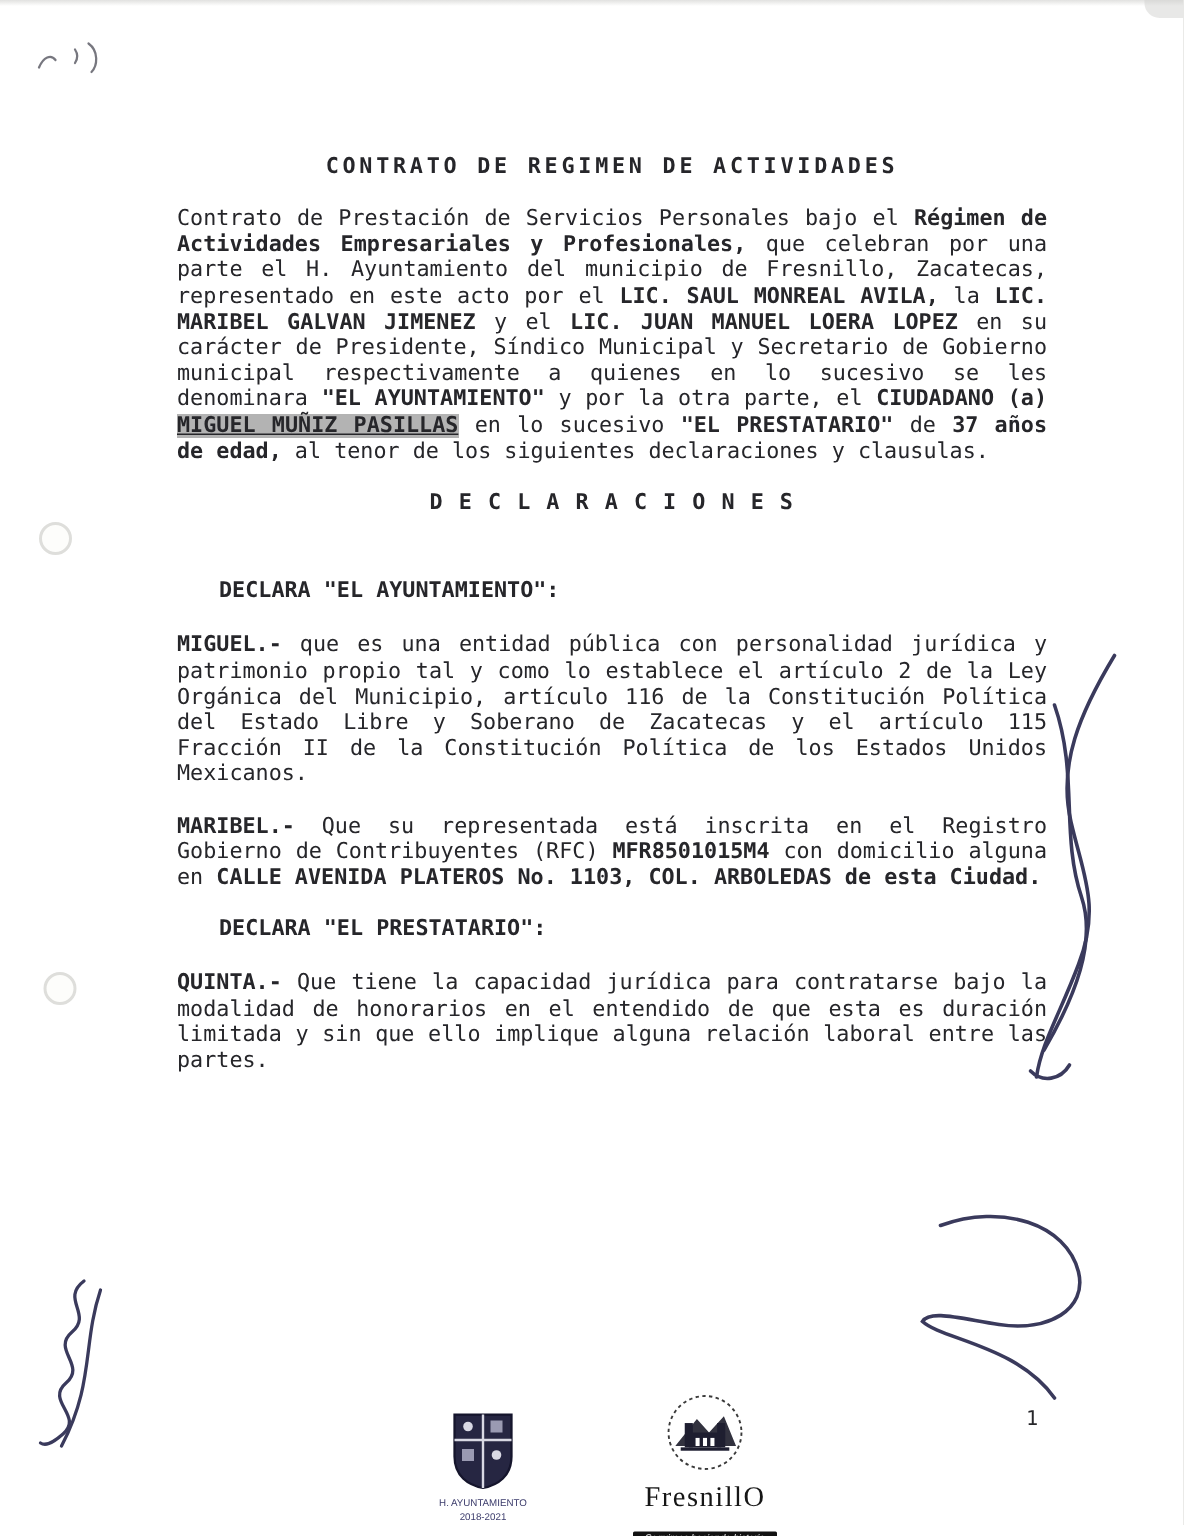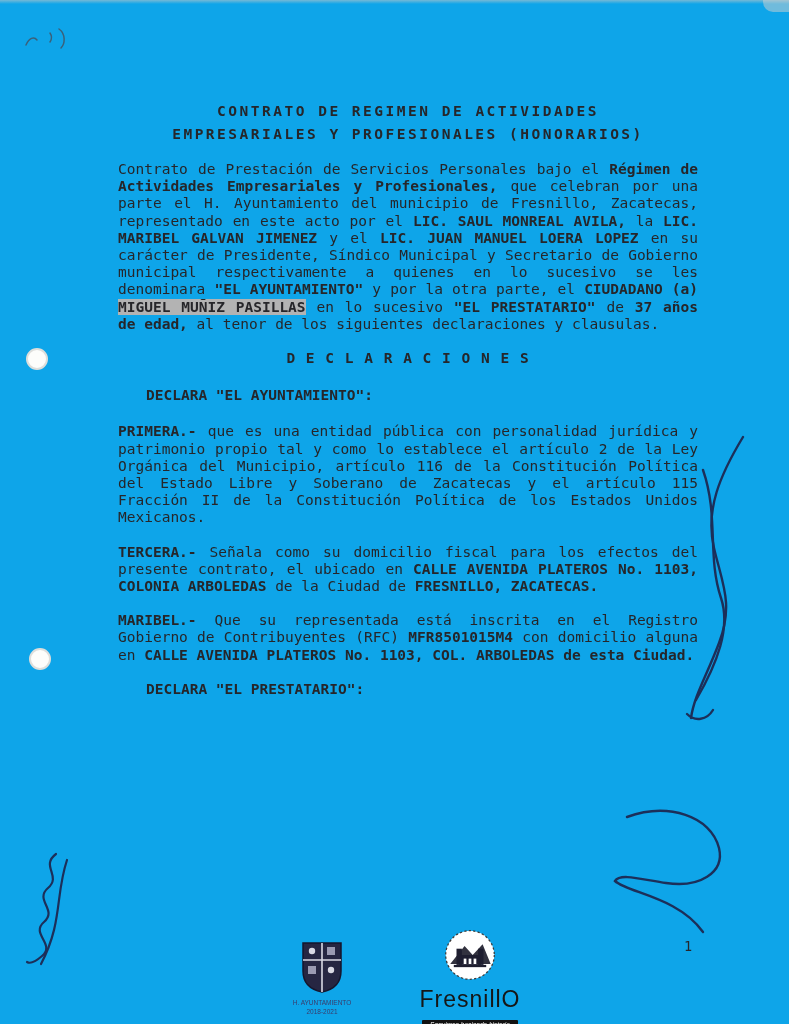--- a/index.html
+++ b/index.html
@@ -2,21 +2,21 @@
 <html><head>
 <meta charset="utf-8">
 <style>
   * { box-sizing: border-box; }
   html, body { margin: 0; padding: 0; background: #d9d9d6; }
   .page {
     position: relative;
     width: 789px;
     height: 1024px;
     margin: 0 auto;
-    background: #0ea5e9;
+    background: #ffffff;
     overflow: hidden;
     font-family: "DejaVu Sans Mono", "Liberation Mono", monospace;
     color: #26262a;
     padding-left: 25px;
   }
   .scan-edge-top {
     position: absolute; top: 0; left: 0; width: 100%; height: 4px;
     background: linear-gradient(#c9c9c6, rgba(201,201,198,0));
     opacity: .55;
   }
@@ -28,46 +28,46 @@
     position: absolute; left: 118px; top: 100px; width: 580px;
     font-size: 14.5px; line-height: 17.2px;
   }
   .doc-title {
     text-align: center; font-weight: bold; letter-spacing: 2.5px;
     line-height: 23px; margin: 0 0 15px 0;
   }
   p.para { margin: 0 0 17px 0; text-align: justify; }
   .h-decl {
     text-align: center; font-weight: bold; letter-spacing: 1px;
-    margin: 2px 0 20px 0;
+    margin: 2px 0 42px 0;
   }
   .h-declara { font-weight: bold; margin: 0 0 19px 28px; }
   .b  { font-weight: bold; }
-  .hl { background: #b3b3b3; }
+  .hl { background: #b3b3b3; text-decoration: underline; }
   .page-number {
     position: absolute; left: 684px; top: 938px; font-size: 13.5px;
   }
   .hole {
     position: absolute; width: 22px; height: 22px; border-radius: 50%;
     border: 2px solid #dededb; background: #fdfdfb;
   }
   .hole1 { left: 26px; top: 348px; }
   .hole2 { left: 29px; top: 648px; }
   .ink-layer { position: absolute; inset: 0; pointer-events: none; }
 
   .footer { position: absolute; left: 0; top: 926px; width: 789px; height: 98px; }
   .seal-group { position: absolute; left: 292px; top: 14px; width: 60px; text-align: center; }
   .seal-caption {
     font-family: "Liberation Sans", sans-serif;
     font-size: 6.5px; line-height: 7.5px; color: #3b3b6b; margin-top: 1px;
   }
   .fres-group { position: absolute; left: 386px; top: 2px; width: 168px; text-align: center; }
   .fres-wordmark {
-    font-family: Liberation Sans, sans-serif;
-    font-size: 23px; line-height: 26px; letter-spacing: 1px; color: #161616;
+    font-family: Liberation Serif, serif;
+    font-size: 19px; line-height: 26px; letter-spacing: 1px; color: #161616;
   }
   .fres-tagline {
     display: inline-block; background: #121212; color: #ffffff;
     font-family: "Liberation Sans", sans-serif; font-style: italic;
     font-size: 6.5px; line-height: 8px; padding: 1.5px 8px; margin-top: 1px;
     border-radius: 1px;
   }
 </style>
 </head>
 <body>
@@ -76,35 +76,34 @@
 
   <div class="scan-edge-top"></div>
   <div class="scan-corner-tr"></div>
 
   <div class="hole hole1"></div>
   <div class="hole hole2"></div>
 
   <div class="content">
     <div class="doc-title">
       <div>CONTRATO DE REGIMEN DE ACTIVIDADES</div>
-      <div>EMPRESARIALES Y PROFESIONALES (HONORARIOS)</div>
     </div>
 
     <p class="para"><span>Contrato de Prestación de Servicios Personales bajo el </span><span class="b">Régimen de Actividades Empresariales y Profesionales,</span><span> que celebran por una parte el H. Ayuntamiento del municipio de Fresnillo, Zacatecas, representado en este acto por el </span><span class="b">LIC. SAUL MONREAL AVILA,</span><span> la </span><span class="b">LIC. MARIBEL GALVAN JIMENEZ</span><span> y el </span><span class="b">LIC. JUAN MANUEL LOERA LOPEZ</span><span> en su carácter de Presidente, Síndico Municipal y Secretario de Gobierno municipal respectivamente a quienes en lo sucesivo se les denominara </span><span class="b">"EL AYUNTAMIENTO"</span><span> y por la otra parte, el </span><span class="b">CIUDADANO (a) </span><span class="b hl">MIGUEL MUÑIZ PASILLAS</span><span> en lo sucesivo </span><span class="b">"EL PRESTATARIO"</span><span> de </span><span class="b">37 años de edad,</span><span> al tenor de los siguientes declaraciones y clausulas.</span></p>
 
     <div class="h-decl">D E C L A R A C I O N E S</div>
 
     <div class="h-declara">DECLARA "EL AYUNTAMIENTO":</div>
 
-    <p class="para"><span class="b">PRIMERA.-</span><span> que es una entidad pública con personalidad jurídica y patrimonio propio tal y como lo establece el artículo 2 de la Ley Orgánica del Municipio, artículo 116 de la Constitución Política del Estado Libre y Soberano de Zacatecas y el artículo 115 Fracción II de la Constitución Política de los Estados Unidos Mexicanos.</span></p>
-    <p class="para"><span class="b">TERCERA.-</span><span> Señala como su domicilio fiscal para los efectos del presente contrato, el ubicado en </span><span class="b">CALLE AVENIDA PLATEROS No. 1103, COLONIA ARBOLEDAS</span><span> de la Ciudad de </span><span class="b">FRESNILLO, ZACATECAS.</span></p>
+    <p class="para"><span class="b">MIGUEL.-</span><span> que es una entidad pública con personalidad jurídica y patrimonio propio tal y como lo establece el artículo 2 de la Ley Orgánica del Municipio, artículo 116 de la Constitución Política del Estado Libre y Soberano de Zacatecas y el artículo 115 Fracción II de la Constitución Política de los Estados Unidos Mexicanos.</span></p>
     <p class="para"><span class="b">MARIBEL.-</span><span> Que su representada está inscrita en el Registro Gobierno de Contribuyentes (RFC) </span><span class="b">MFR8501015M4</span><span> con domicilio alguna en </span><span class="b">CALLE AVENIDA PLATEROS No. 1103, COL. ARBOLEDAS de esta Ciudad.</span></p>
 
     <div class="h-declara">DECLARA "EL PRESTATARIO":</div>
 
+    <p class="para"><span class="b">QUINTA.-</span><span> Que tiene la capacidad jurídica para contratarse bajo la modalidad de honorarios en el entendido de que esta es duración limitada y sin que ello implique alguna relación laboral entre las partes.</span></p>
   </div>
 
   <svg class="ink-layer" width="789" height="1024" viewBox="0 0 789 1024" xmlns="http://www.w3.org/2000/svg">
     <g stroke="#4a4a55" stroke-width="1.5" fill="none" stroke-linecap="round" opacity="0.75">
       <path d="M26,45 C29,38 34,36 37,40"></path>
       <path d="M50,33 C52,36 52,39 50,42"></path>
       <path d="M59,29 C66,34 65,44 61,48"></path>
     </g>
     <g stroke="#1f1f46" stroke-width="2.4" fill="none" stroke-linecap="round" opacity="0.88">
       <path d="M743,437 C720,475 705,510 714,548 C722,583 734,604 719,643 C707,675 694,696 691,718"></path>

